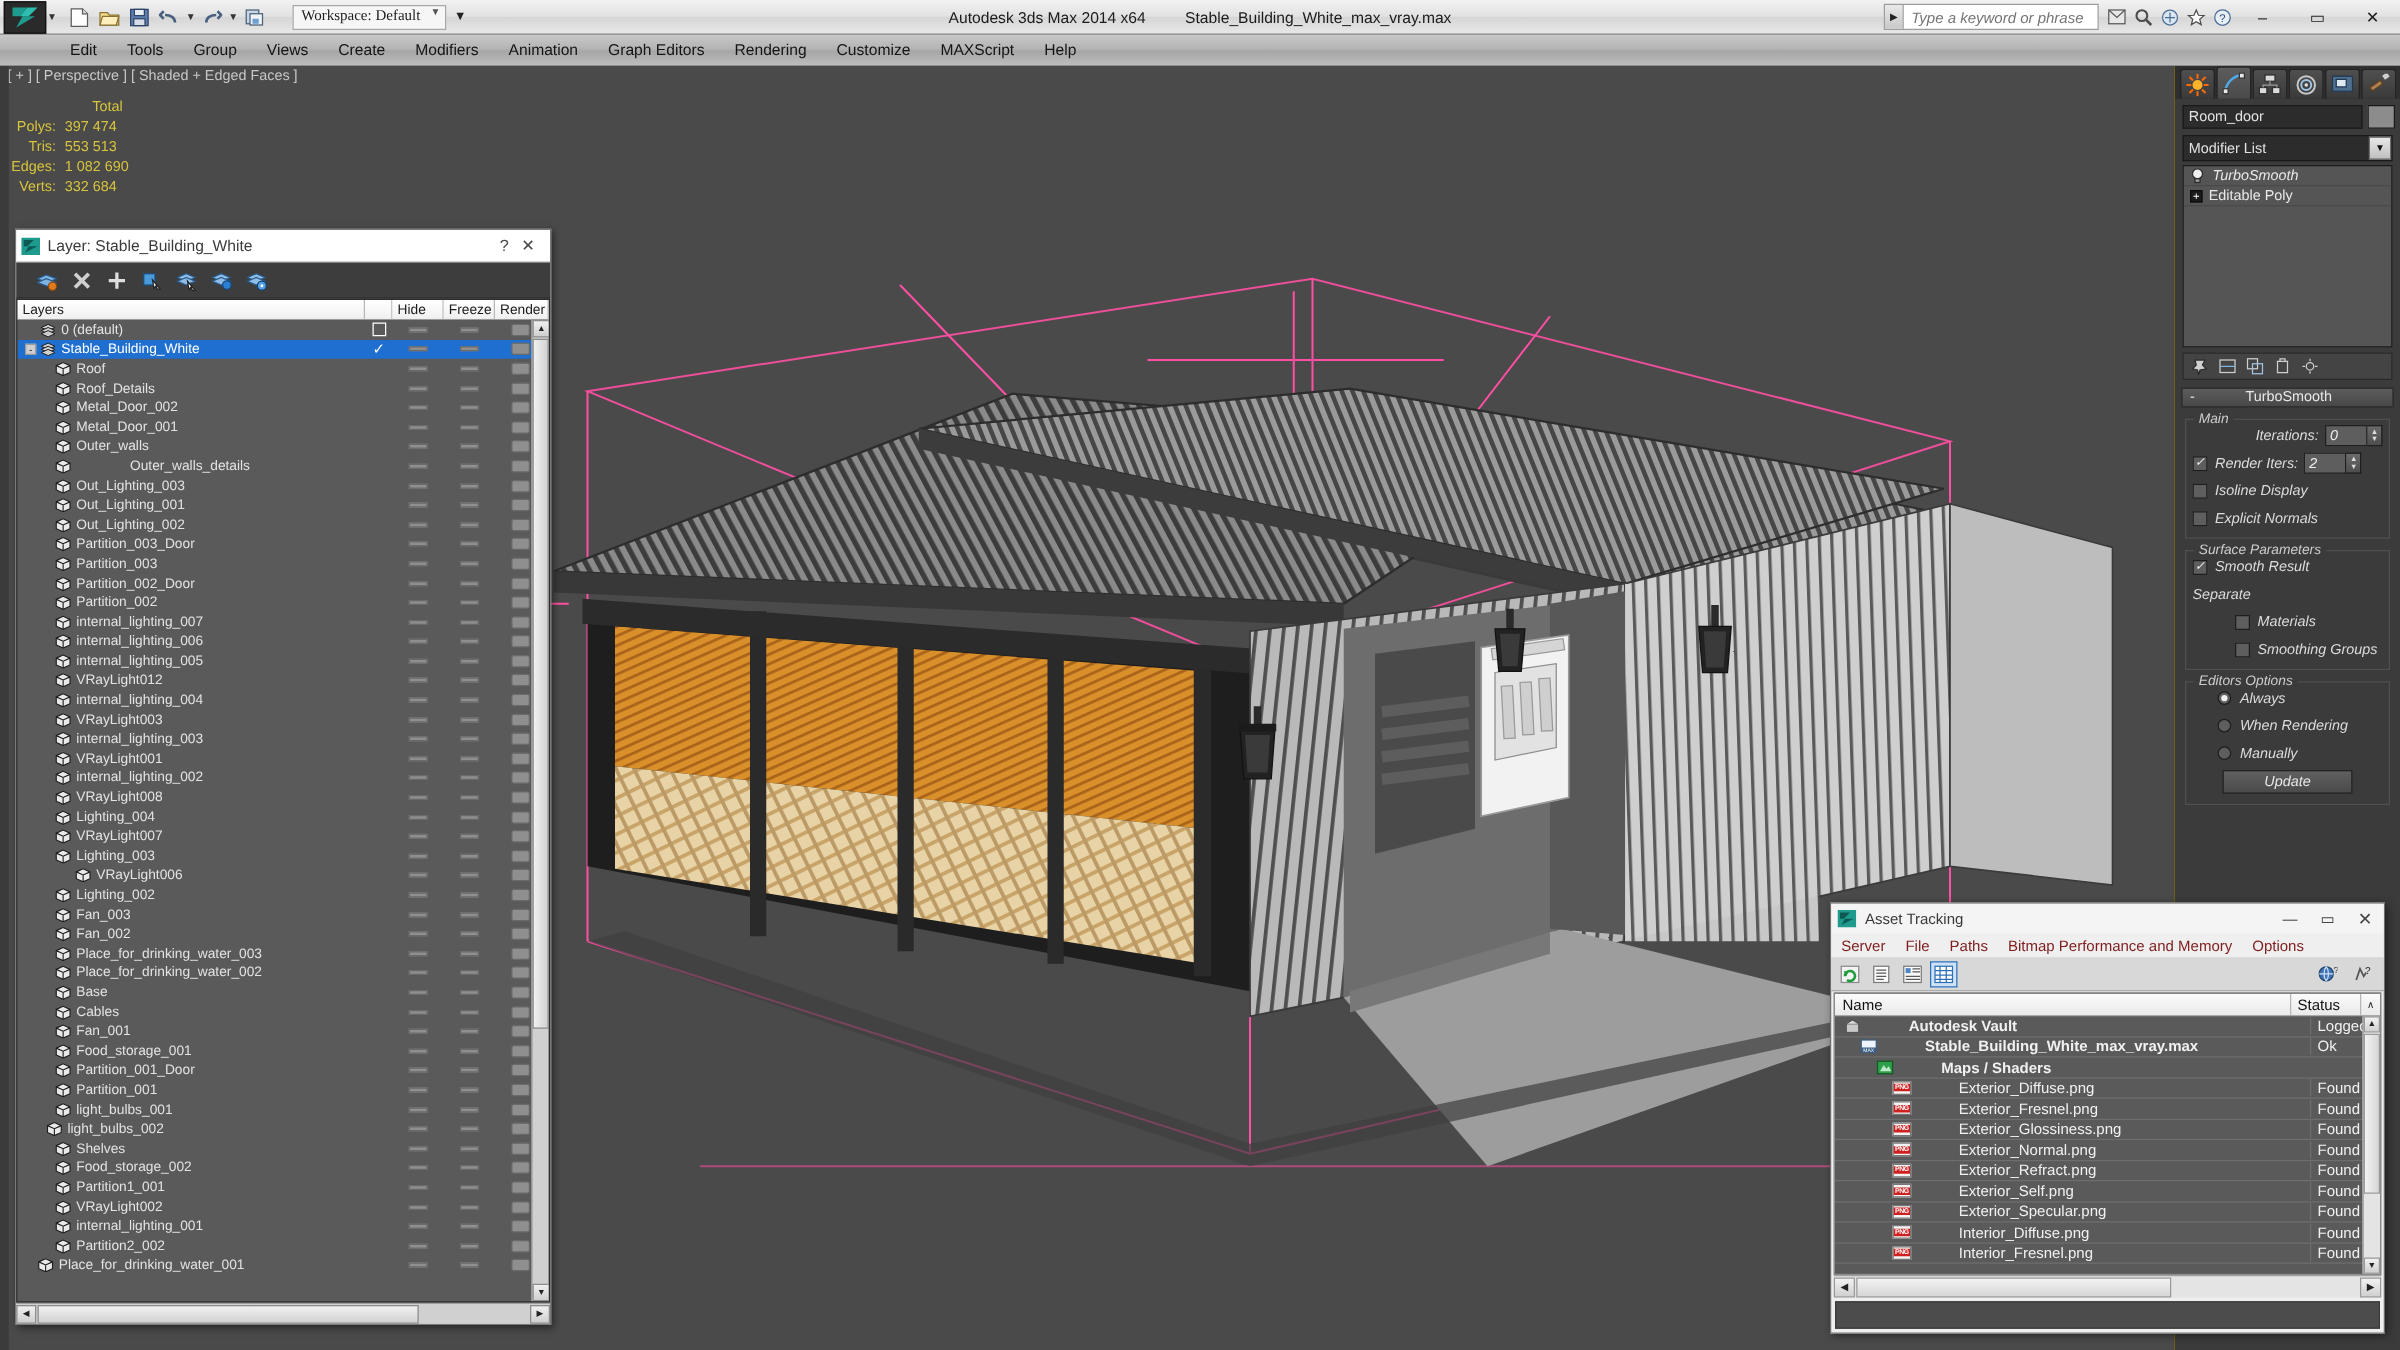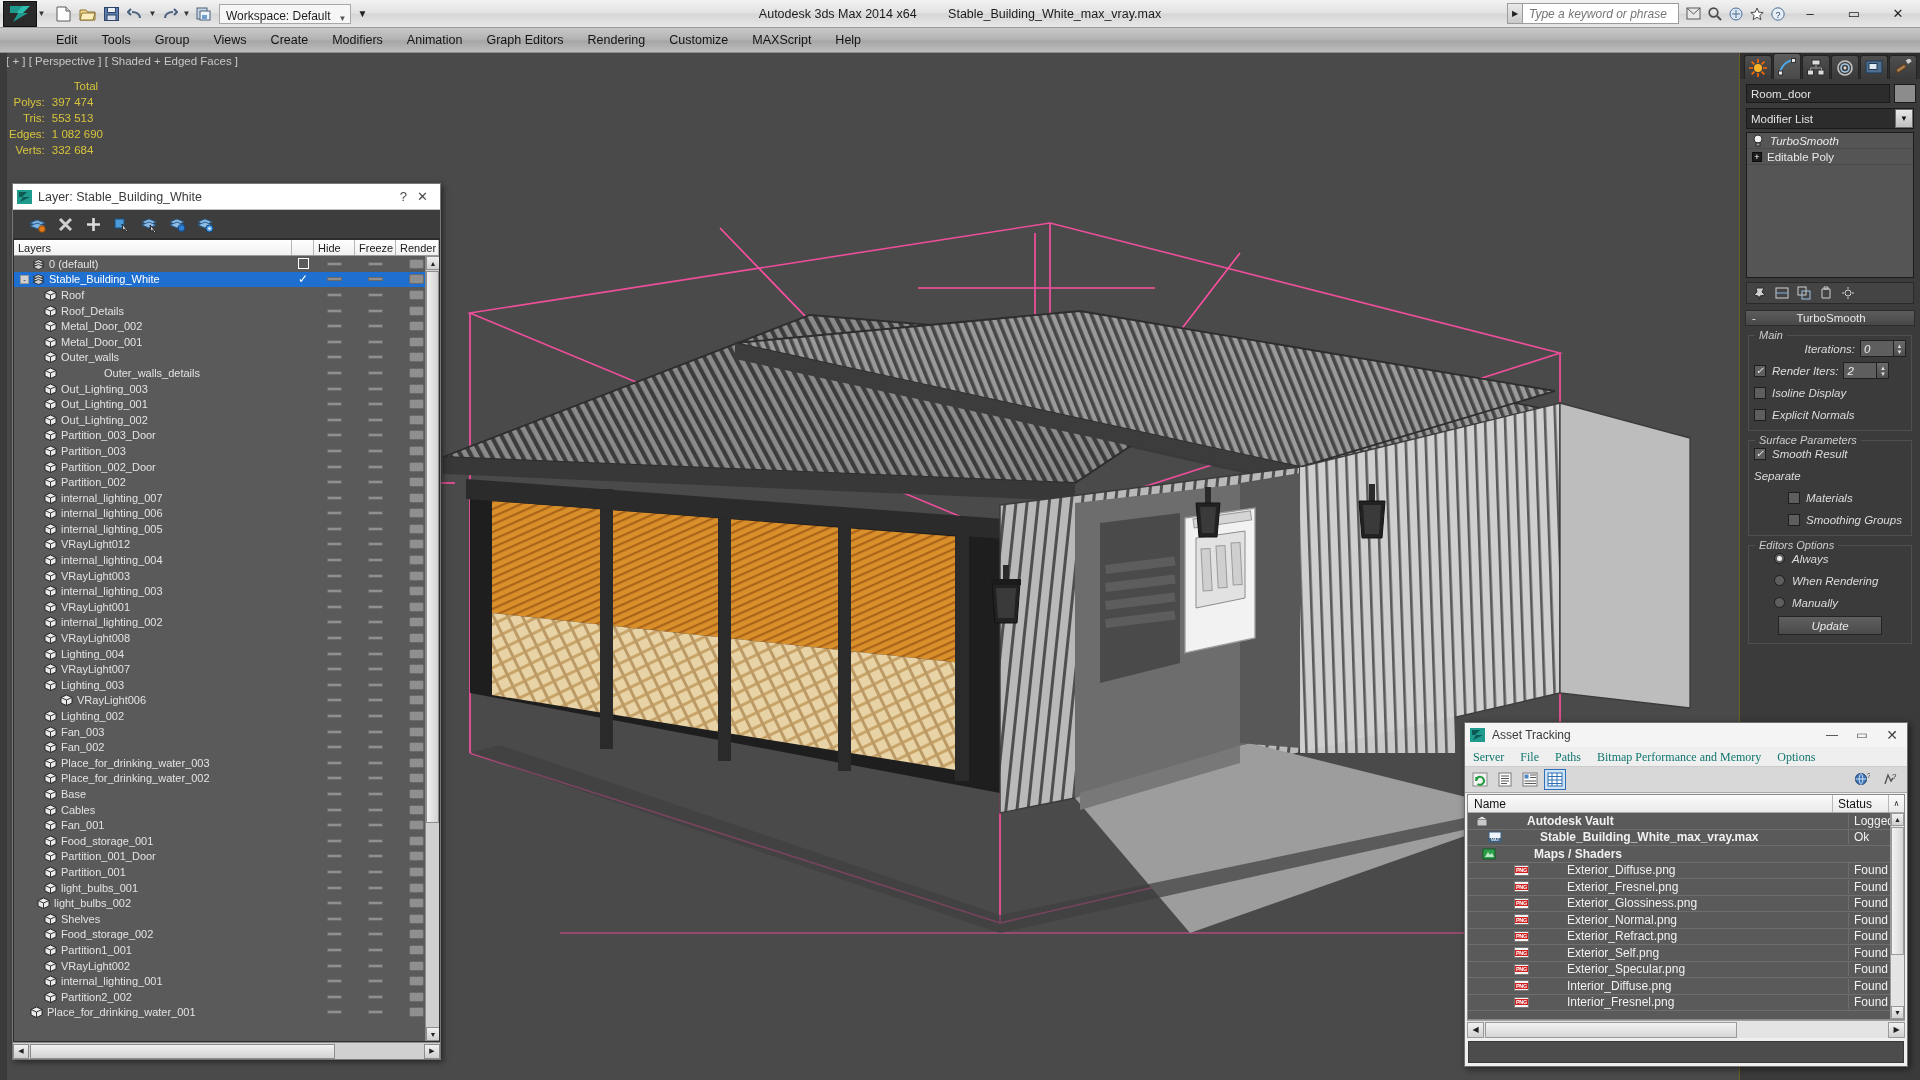--- a/index.html
+++ b/index.html
@@ -15,21 +15,21 @@
   .maxlogo { width:34px; height:26px; margin-left:3px; position:relative;
     background:#2a2a2a; border:1px solid #111; display:flex; align-items:center; justify-content:center; }
   .maxlogo svg { width:22px; height:20px; }
   .qat { display:flex; align-items:center; margin-left:6px; gap:1px; }
   .qatbtn { width:23px; height:22px; display:flex; align-items:center; justify-content:center;
     border:1px solid transparent; }
   .qatbtn svg { width:17px; height:16px; }
   .qatarrow { width:9px; height:22px; display:flex; align-items:center; justify-content:center;
     font-size:8px; color:#333; }
   .wsbox { height:20px; border:1px solid #a8a8a8; background:#f6f6f6; color:#1d1d1d;
-    font-size:12px; display:flex; align-items:flex-end; padding:0 4px 0 6px; margin-left:4px; }
+    font-size:12px; display:flex; align-items:flex-start; padding:0 4px 0 6px; margin-left:19px;font-family:Liberation Serif, serif; }
   .wsbox .wsarr { margin-left:8px; font-size:8px; color:#555; }
   .wsdrop { margin-left:4px; font-size:10px; color:#222; width:14px; text-align:center; }
   #title-center { position:absolute; left:0; right:0; text-align:center; color:#1b1b1b;
     font-size:12.5px; pointer-events:none; }
   #title-center span { margin:0 14px; }
   .tb-right { margin-left:auto; display:flex; align-items:center; height:28px; }
   .searchwrap { display:flex; align-items:center; height:21px; border:1px solid #9c9c9c;
     background:#ffffff; margin-right:4px; }
   .searchwrap .sarrow { width:15px; height:19px; background:linear-gradient(180deg,#e9e9e9,#c9c9c9);
     border-right:1px solid #9c9c9c; display:flex; align-items:center; justify-content:center;
@@ -169,21 +169,21 @@
   
   #asset { position:absolute; left:1464px; top:722px; width:444px; height:345px;
     background:#efefef; border:1px solid #6f6f6f; box-shadow:2px 2px 7px rgba(0,0,0,.55);
     display:flex; flex-direction:column; }
   #at-title { height:24px; background:#f4f4f4; display:flex; align-items:center; padding-left:5px; }
   #at-title .atn { margin-left:7px; font-size:12px; color:#3a3a3a; }
   #at-title .wb { width:30px; height:23px; display:flex; align-items:center; justify-content:center;
     color:#444; font-size:12px; }
   #at-title .wb.x { font-size:14px; }
   #at-menu { height:20px; background:#efefef; display:flex; align-items:center;
-    font-size:12px; color:#0f766e; border-bottom:1px solid #cccccc;font-family:Liberation Serif, serif; }
+    font-size:12px; color:#7f1d1d; border-bottom:1px solid #cccccc; }
   #at-menu .ami { padding:0 8px; height:20px; line-height:20px; }
   #at-tools { height:26px; background:#d8d8d8; display:flex; align-items:center;
     padding-left:4px; gap:3px; border-bottom:1px solid #a9a9a9; }
   .attool { width:22px; height:21px; display:flex; align-items:center; justify-content:center;
     border:1px solid transparent; }
   .attool.active { border-color:#2f6fb5; background:#cfe3f7; }
   .attool svg { width:16px; height:15px; }
   #at-tools .spacerR { margin-left:auto; display:flex; gap:6px; padding-right:6px; }
   #at-list { flex:1; background:#5a5a5a; display:flex; flex-direction:column; overflow:hidden;
     border:1px solid #8b8b8b; margin:1px 2px 0 2px; }
@@ -1907,21 +1907,21 @@
             <span class="ai"><svg viewBox="0 0 14 12">
                 <rect x="1" y="1" width="12" height="10" fill="#eef4fa" stroke="#3b5e82"></rect>
                 <rect x="1" y="7" width="12" height="4" fill="#3b5e82"></rect>
                 <text x="7" y="10.3" font-size="4" fill="#fff" text-anchor="middle" font-family="Liberation Sans">MAX</text>
               </svg></span>
             <span class="nowrap" style="font-weight: 600;">Stable_Building_White_max_vray.max</span>
           </div>
           <div class="ast">Ok</div>
         </div>
         <div class="arow">
-          <div class="an" style="padding-left: 14px;">
+          <div class="an" style="padding-left: 33px;">
             <span class="ai"><svg viewBox="0 0 14 12">
                 <rect x="1" y="1" width="12" height="10" fill="#2fa04a" stroke="#125a24"></rect>
                 <path d="M3 9l3-5 2 3 2-2 2 4z" fill="#bfe9c9"></path>
               </svg></span>
             <span class="nowrap" style="font-weight: 600;">Maps / Shaders</span>
           </div>
           <div class="ast"></div>
         </div>
         <div class="arow">
           <div class="an" style="padding-left: 46px;">

